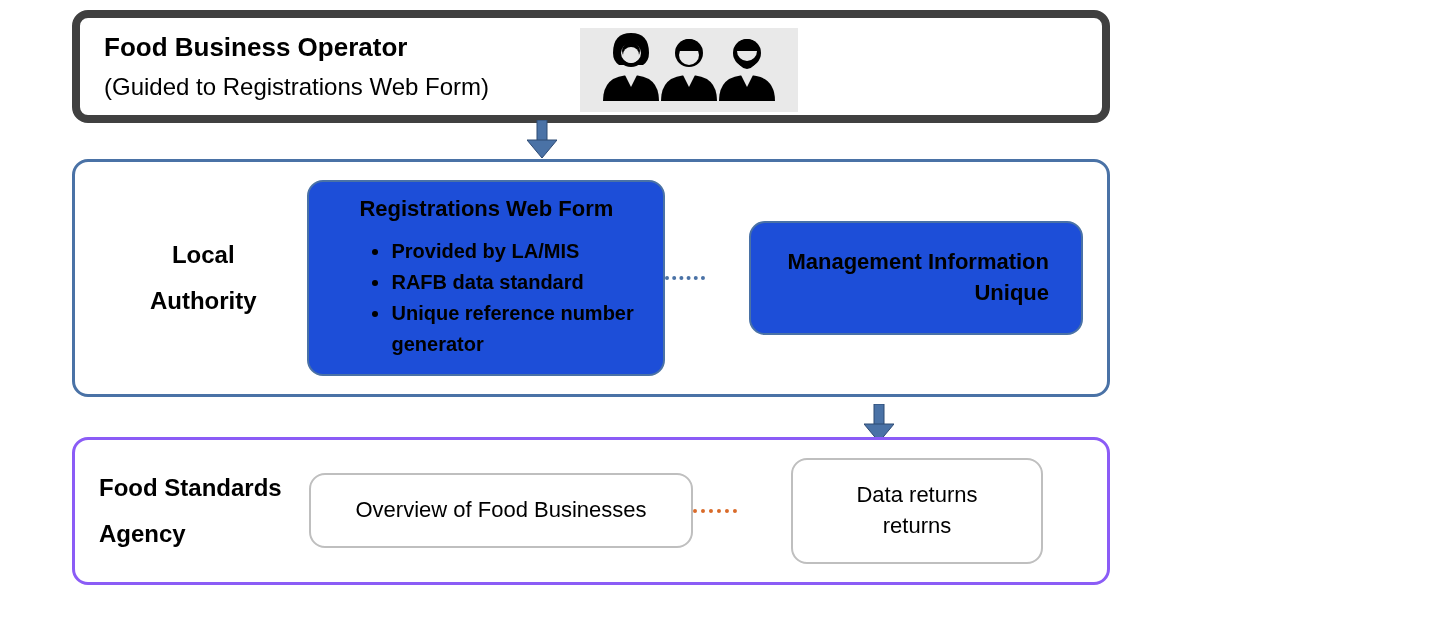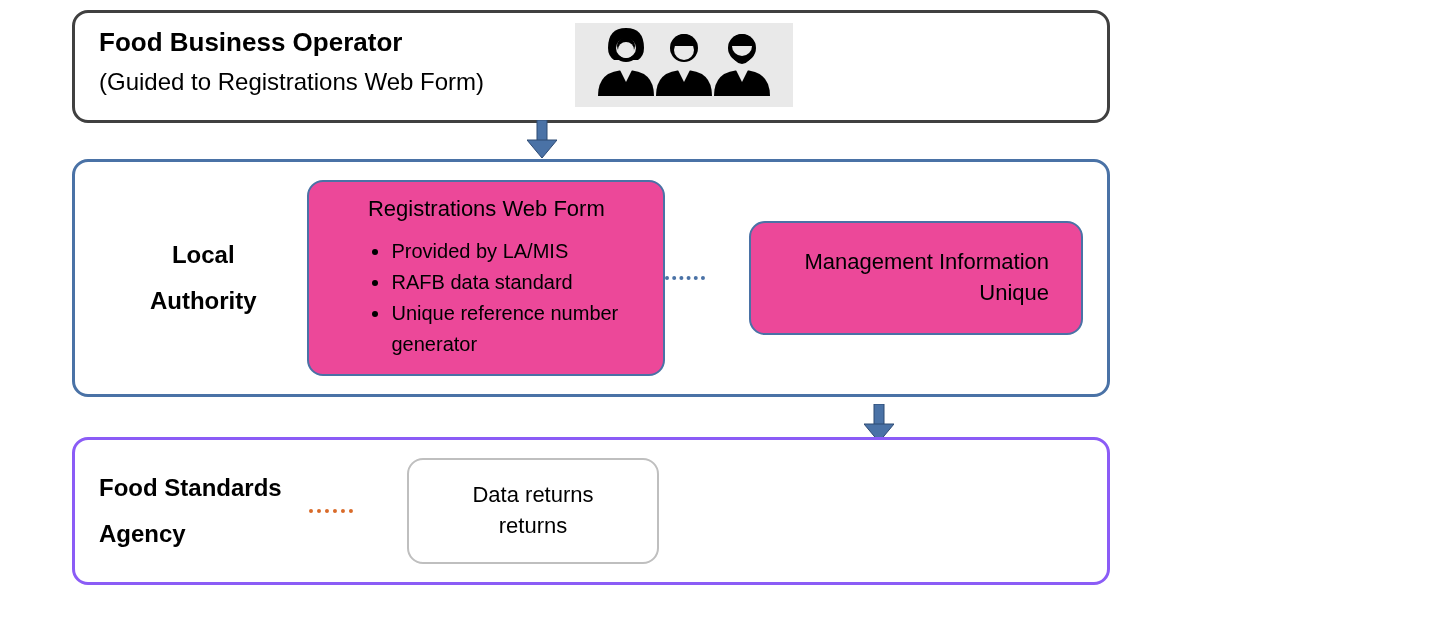--- a/index.html
+++ b/index.html
@@ -15,22 +15,22 @@
     left: 72px;
     top: 10px;
     width: 1038px;
   }
   .section {
     border-radius: 16px;
     background: #fff;
     position: relative;
   }
   .s1 {
-    border: 3px solid #404040;
-    padding: 14px 24px 24px 24px;
+    border: 8px solid #404040;
+    padding: 14px 24px 14px 24px;
   }
   .s1 .title {
     font-size: 26px;
     font-weight: 700;
     color: #000;
     margin-bottom: 10px;
   }
   .s1 .subtitle {
     font-size: 24px;
     color: #000;
@@ -58,21 +58,22 @@
     font-weight: 700;
     color: #000;
     width: 210px;
     line-height: 1.9;
     text-align: center;
   }
   .inner-box {
     border: 2px solid #4a72a6;
     border-radius: 16px;
     padding: 14px 22px 14px 22px;
-    background: #ec4899;
+    background: #1d4ed8;
+    font-weight: bold;
   }
   .reg-box {
     width: 360px;
   }
   .reg-box .head {
     font-size: 22px;
     text-align: center;
     margin-bottom: 14px;
   }
   .reg-box ul {
@@ -205,20 +206,21 @@
       <rect x="10" y="0" width="10" height="22" fill="#4a72a6" stroke="#2d4a73" stroke-width="1"></rect>
       <polygon points="0,20 30,20 15,38" fill="#4a72a6" stroke="#2d4a73" stroke-width="1"></polygon>
     </svg>
   </div>
 
   <div class="section s3">
     <div class="side-label">
       <div>Food Standards</div>
       <div>Agency</div>
     </div>
+    <div class="gray-box ov-box">Overview of Food Businesses</div>
     <div class="dotted-orange"></div>
     <div class="gray-box dr-box">
       <div>Data returns</div>
       <div>returns</div>
     </div>
   </div>
 
 </div>
 
 </body></html>

